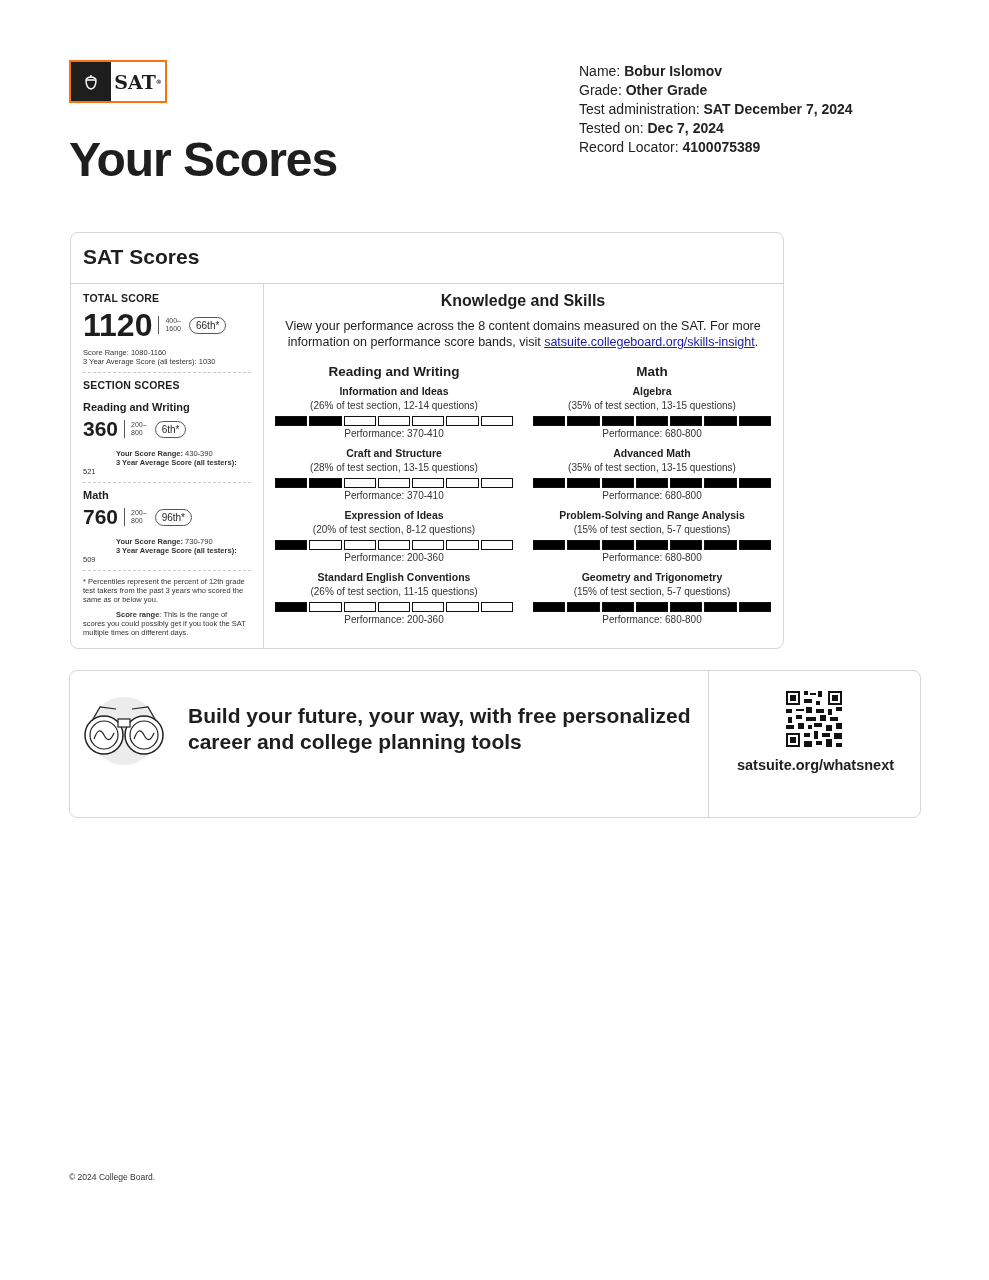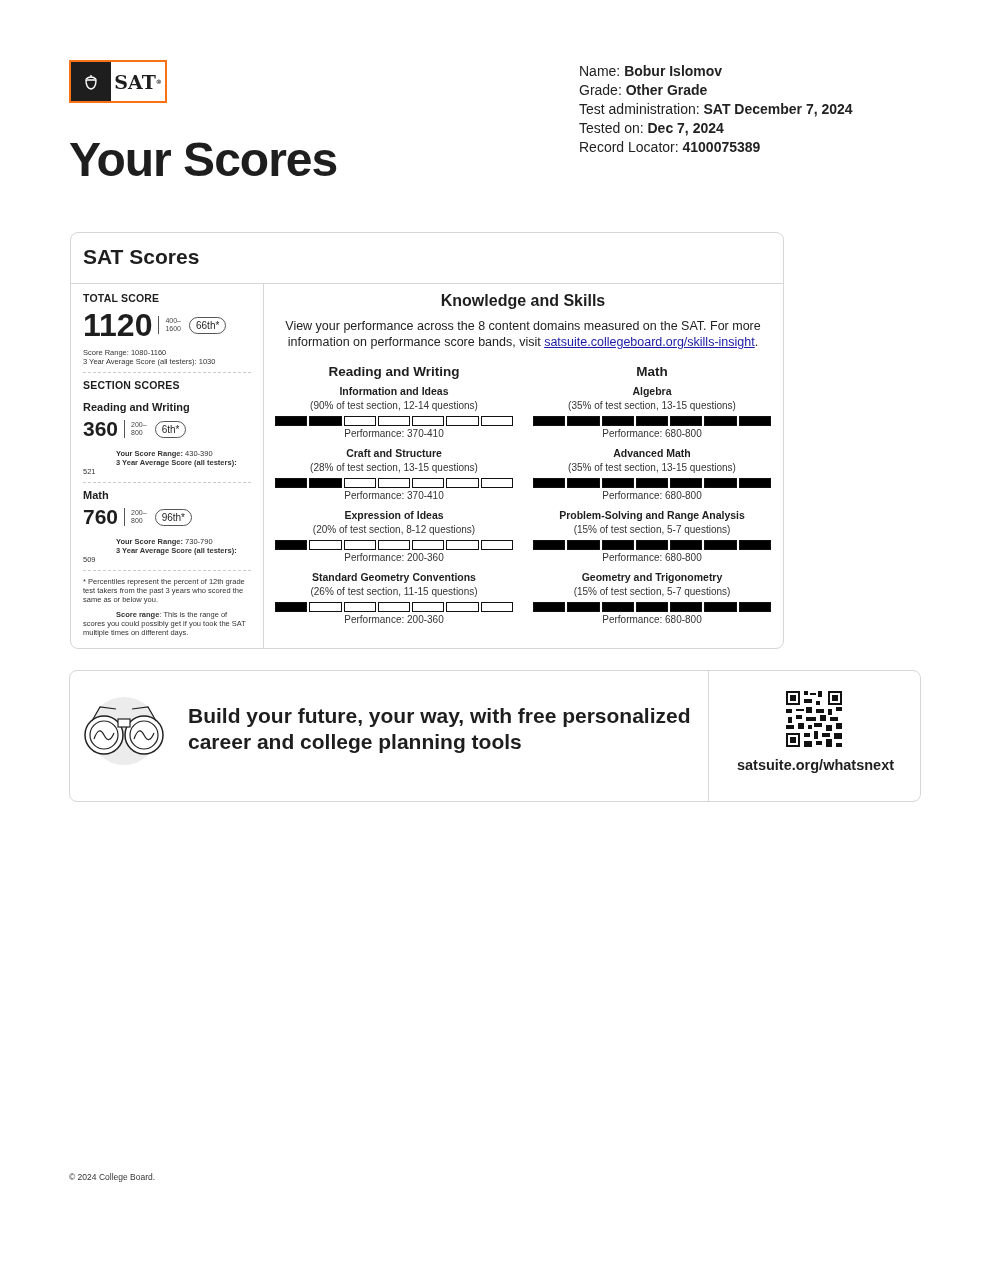--- a/index.html
+++ b/index.html
@@ -32,21 +32,21 @@
   .cols { display: flex; margin-top: 14px; gap: 20px; }
   .col { width: 305px; }
   .ch { font-size: 13.5px; font-weight: bold; margin-bottom: 6px; }
   .dom { margin-bottom: 8px; }
   .dn { font-size: 10.5px; font-weight: bold; }
   .dm { font-size: 10px; color: #333; margin-top: 3px; }
   .bar { display: flex; gap: 2px; margin: 5px 0 2px; }
   .seg { flex: 1; height: 10px; border: 1px solid #111; background: #fff; }
   .seg.on { background: #000; }
   .dp { font-size: 10px; color: #333; }
-  .banner { position: absolute; left: 69px; top: 670px; width: 852px; height: 132px; border: 1px solid #d6d6d6; border-radius: 8px; }
+  .banner { position: absolute; left: 69px; top: 670px; width: 852px; height: 148px; border: 1px solid #d6d6d6; border-radius: 8px; }
   .bin { position: absolute; left: 10px; top: 22px; width: 88px; height: 74px; }
   .btxt { position: absolute; left: 118px; top: 32px; font-size: 21px; font-weight: bold; line-height: 26px; }
   .bdiv { position: absolute; left: 638px; top: 0; bottom: 0; width: 1px; background: #d6d6d6; }
   .qr { position: absolute; left: 716px; top: 20px; width: 56px; height: 56px; }
   .qurl { position: absolute; left: 639px; width: 213px; top: 86px; text-align: center; font-size: 14.5px; font-weight: bold; }
   .foot { position: absolute; left: 69px; top: 1172px; font-size: 8.5px; color: #333; text-align: right; }
 </style>
 </head>
 <body>
 
@@ -115,21 +115,21 @@
   </div>
 
   <div class="right">
     <div class="kh">Knowledge and Skills</div>
     <div class="kd"><span>View your performance across the 8 content domains measured on the SAT. For more information on performance score bands, visit </span><a>satsuite.collegeboard.org/skills-insight</a><span>.</span></div>
     <div class="cols" id="cols">
         <div class="col">
           <div class="ch">Reading and Writing</div>
           <div class="dom">
             <div class="dn">Information and Ideas</div>
-      <div class="dm">(90% of test section, 12-14 questions)</div>
+      <div class="dm">(26% of test section, 12-14 questions)</div>
       <div class="bar">
               <div class="seg on"></div>
               <div class="seg on"></div>
               <div class="seg"></div>
               <div class="seg"></div>
               <div class="seg"></div>
               <div class="seg"></div>
               <div class="seg"></div>
             </div>
       <div class="dp">Performance: 370-410</div>
@@ -156,21 +156,21 @@
               <div class="seg"></div>
               <div class="seg"></div>
               <div class="seg"></div>
               <div class="seg"></div>
               <div class="seg"></div>
               <div class="seg"></div>
             </div>
       <div class="dp">Performance: 200-360</div>
           </div>
           <div class="dom">
-            <div class="dn">Standard Geometry Conventions</div>
+            <div class="dn">Standard English Conventions</div>
       <div class="dm">(26% of test section, 11-15 questions)</div>
       <div class="bar">
               <div class="seg on"></div>
               <div class="seg"></div>
               <div class="seg"></div>
               <div class="seg"></div>
               <div class="seg"></div>
               <div class="seg"></div>
               <div class="seg"></div>
             </div>

